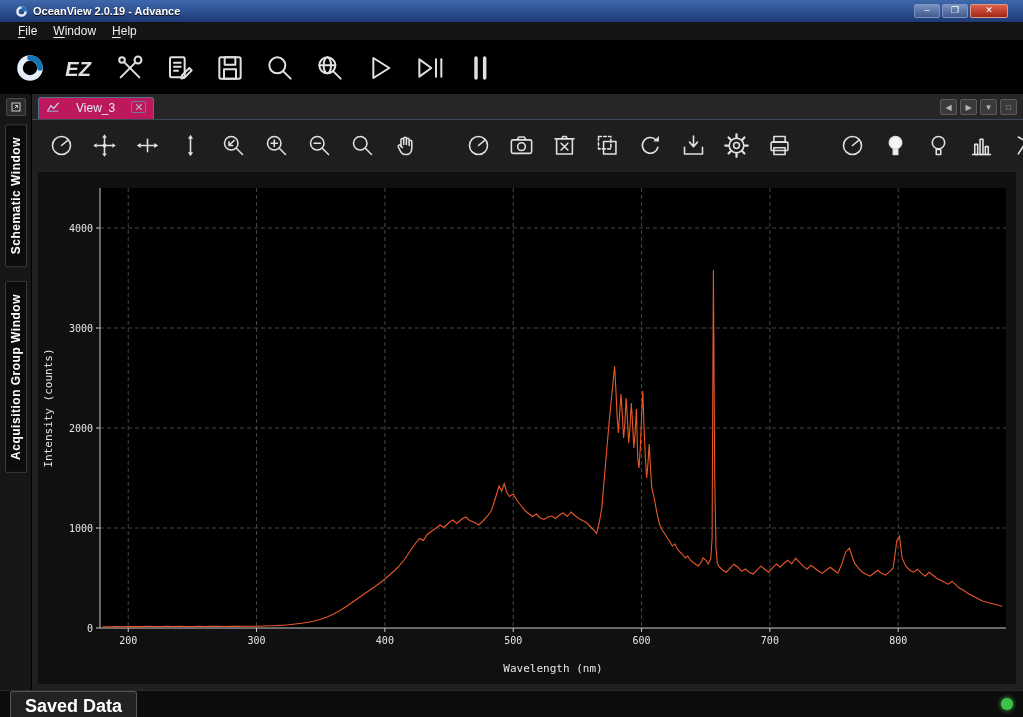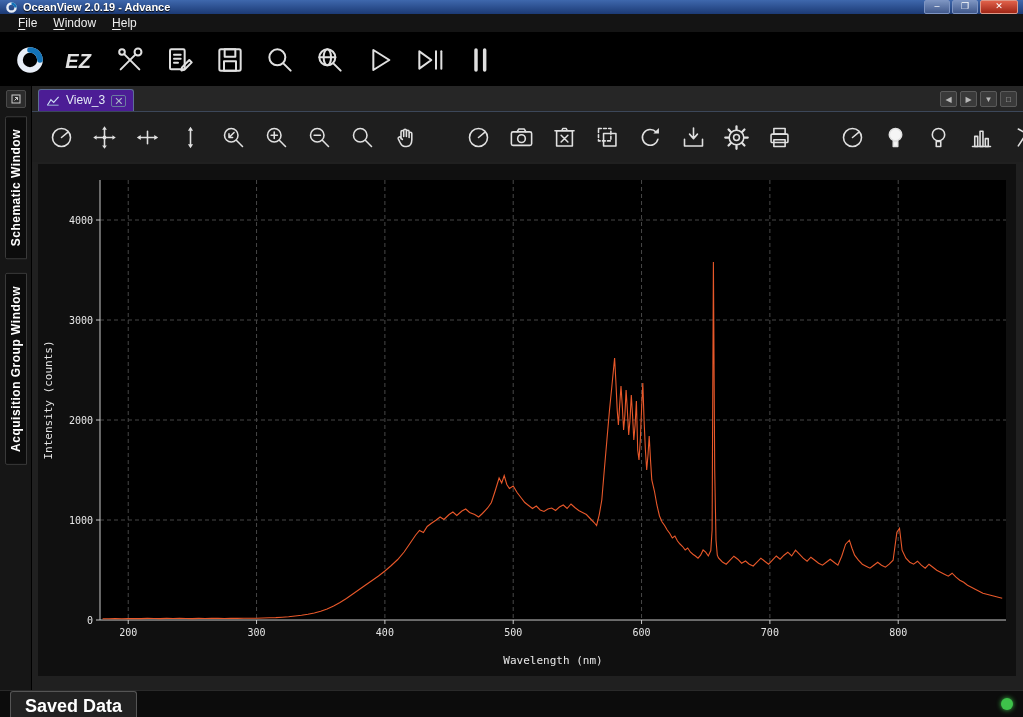--- a/index.html
+++ b/index.html
@@ -1,22 +1,22 @@
 <!DOCTYPE html>
 <html><head>
 <meta charset="utf-8">
 <style>
   * { margin:0; padding:0; box-sizing:border-box; }
   html,body { width:1023px; height:717px; overflow:hidden; background:#000;
               font-family:"Liberation Sans", sans-serif; }
   .app { width:1023px; height:717px; display:flex; flex-direction:column; }
 
   
-  .titlebar { height:14px; background:linear-gradient(#3f68ad,#1c3a75);
-    display:flex; align-items:center; padding:0 5px; color:#fff; font-size:11px; }
+  .titlebar { height:22px; background:linear-gradient(#3f68ad,#1c3a75);
+    display:flex; align-items:center; padding:0 15px; color:#fff; font-size:11px; }
   .titlebar .app-ico { width:13px; height:13px; margin-right:5px; }
   .title-text { font-weight:bold; text-shadow:0 1px 1px #000; }
   .win-btns { margin-left:auto; display:flex; gap:2px; }
   .win-btn { width:26px; height:14px; border:1px solid #7d94c2; border-radius:2px;
     background:linear-gradient(#7b93c0,#41598c); color:#fff; font-size:9px; line-height:11px;
     text-align:center; cursor:pointer; }
   .win-btn.close { background:linear-gradient(#e0614a,#a02616); border-color:#d98; width:38px; }
 
   
   .menubar { height:19px; background:#141414; border-bottom:1px solid #000;
@@ -43,22 +43,22 @@
   .rail-tab { writing-mode:vertical-rl; transform:rotate(180deg); background:#0c0c0c;
     border:1px solid #3a3a3a; color:#fff; font-size:12px; font-weight:bold;
     padding:12px 3px; margin-bottom:14px; border-radius:0 2px 2px 0; cursor:pointer;
     letter-spacing:.5px; }
 
   .main { flex:1; display:flex; flex-direction:column; background:#202020; min-width:0; }
 
   
   .tabbar { height:26px; background:#262626; display:flex; align-items:flex-end;
     padding:0 6px; border-bottom:1px solid #3c4759; }
-  .view-tab { background:#4c1d95; color:#e3eaf6; font-size:12px; padding:3px 7px 4px;
-    display:flex; align-items:flex-end; gap:6px; border:1px solid #5d6f94; border-bottom:none;
+  .view-tab { background:#be185d; color:#e3eaf6; font-size:12px; padding:3px 7px 4px;
+    display:flex; align-items:flex-start; gap:16px; border:1px solid #5d6f94; border-bottom:none;
     border-radius:3px 3px 0 0; cursor:pointer; }
   .tab-glyph { width:14px; height:12px; }
   .tab-close { color:#aeb9cc; font-size:11px; line-height:10px; cursor:pointer;
     border:1px solid #6b7ca0; border-radius:2px; padding:0 2px; }
   .tab-controls { margin-left:auto; display:flex; gap:3px; margin-bottom:4px; }
   .tab-ctrl { width:17px; height:16px; background:#3a3a3a; color:#b8b8b8; font-size:8px;
     display:flex; align-items:center; justify-content:center; border:1px solid #5a5a5a;
     border-radius:2px; cursor:pointer; }
 
   

